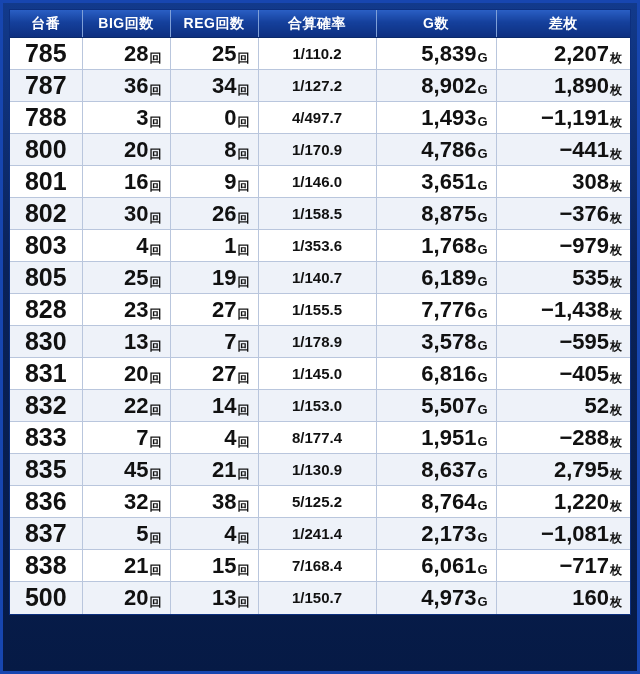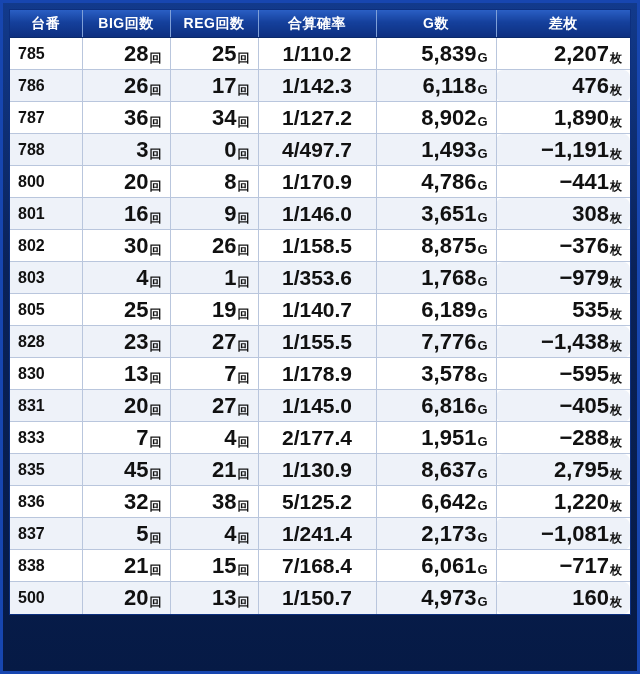--- a/index.html
+++ b/index.html
@@ -70,33 +70,33 @@
     font-size: 22px;
     font-weight: bold;
     color: #111111;
     text-align: right;
     border-right: 1px solid #b9c6dd;
     border-bottom: 1px solid #b9c6dd;
     white-space: nowrap;
     box-sizing: border-box;
     font-family: "Liberation Sans", sans-serif;
   }
-  tbody td:last-child { border-right: none; border-radius: 7px; }
+  tbody td:last-child { border-right: none; }
   tbody tr:nth-child(odd) td { background: #ffffff; }
   tbody tr:nth-child(even) td { background: #eef2f9; }
   tbody tr:last-child td { border-bottom: none; }
 
   td.machine {
-    text-align: left;
-    font-size: 16px;
+    text-align: center;
+    font-size: 25px;
     margin-left: 31px;
   }
   td.prob {
     text-align: center;
-    font-size: 21px;
+    font-size: 15px;
   }
   .unit {
     font-size: 12px;
     font-weight: bold;
     margin-left: 1px;
     vertical-align: baseline;
     position: relative;
     top: 1px;
   }
   .unit-g {
@@ -134,28 +134,20 @@
       <tbody id="tbody">
           <tr>
             <td class="machine"><span>785</span></td>
             <td><span>28</span><span class="unit">回</span></td>
             <td><span>25</span><span class="unit">回</span></td>
             <td class="prob"><span>1/110.2</span></td>
             <td><span>5,839</span><span class="unit-g">G</span></td>
             <td><span>2,207</span><span class="unit">枚</span></td>
           </tr>
           <tr>
-            <td class="machine"><span>786</span></td>
-            <td><span>26</span><span class="unit">回</span></td>
-            <td><span>17</span><span class="unit">回</span></td>
-            <td class="prob"><span>1/142.3</span></td>
-            <td><span>6,118</span><span class="unit-g">G</span></td>
-            <td><span>476</span><span class="unit">枚</span></td>
-          </tr>
-          <tr>
             <td class="machine"><span>787</span></td>
             <td><span>36</span><span class="unit">回</span></td>
             <td><span>34</span><span class="unit">回</span></td>
             <td class="prob"><span>1/127.2</span></td>
             <td><span>8,902</span><span class="unit-g">G</span></td>
             <td><span>1,890</span><span class="unit">枚</span></td>
           </tr>
           <tr>
             <td class="machine"><span>788</span></td>
             <td><span>3</span><span class="unit">回</span></td>
@@ -222,41 +214,49 @@
           </tr>
           <tr>
             <td class="machine"><span>831</span></td>
             <td><span>20</span><span class="unit">回</span></td>
             <td><span>27</span><span class="unit">回</span></td>
             <td class="prob"><span>1/145.0</span></td>
             <td><span>6,816</span><span class="unit-g">G</span></td>
             <td><span>−405</span><span class="unit">枚</span></td>
           </tr>
           <tr>
+            <td class="machine"><span>832</span></td>
+            <td><span>22</span><span class="unit">回</span></td>
+            <td><span>14</span><span class="unit">回</span></td>
+            <td class="prob"><span>1/153.0</span></td>
+            <td><span>5,507</span><span class="unit-g">G</span></td>
+            <td><span>52</span><span class="unit">枚</span></td>
+          </tr>
+          <tr>
             <td class="machine"><span>833</span></td>
             <td><span>7</span><span class="unit">回</span></td>
             <td><span>4</span><span class="unit">回</span></td>
-            <td class="prob"><span>2/177.4</span></td>
+            <td class="prob"><span>8/177.4</span></td>
             <td><span>1,951</span><span class="unit-g">G</span></td>
             <td><span>−288</span><span class="unit">枚</span></td>
           </tr>
           <tr>
             <td class="machine"><span>835</span></td>
             <td><span>45</span><span class="unit">回</span></td>
             <td><span>21</span><span class="unit">回</span></td>
             <td class="prob"><span>1/130.9</span></td>
             <td><span>8,637</span><span class="unit-g">G</span></td>
             <td><span>2,795</span><span class="unit">枚</span></td>
           </tr>
           <tr>
             <td class="machine"><span>836</span></td>
             <td><span>32</span><span class="unit">回</span></td>
             <td><span>38</span><span class="unit">回</span></td>
             <td class="prob"><span>5/125.2</span></td>
-            <td><span>6,642</span><span class="unit-g">G</span></td>
+            <td><span>8,764</span><span class="unit-g">G</span></td>
             <td><span>1,220</span><span class="unit">枚</span></td>
           </tr>
           <tr>
             <td class="machine"><span>837</span></td>
             <td><span>5</span><span class="unit">回</span></td>
             <td><span>4</span><span class="unit">回</span></td>
             <td class="prob"><span>1/241.4</span></td>
             <td><span>2,173</span><span class="unit-g">G</span></td>
             <td><span>−1,081</span><span class="unit">枚</span></td>
           </tr>

